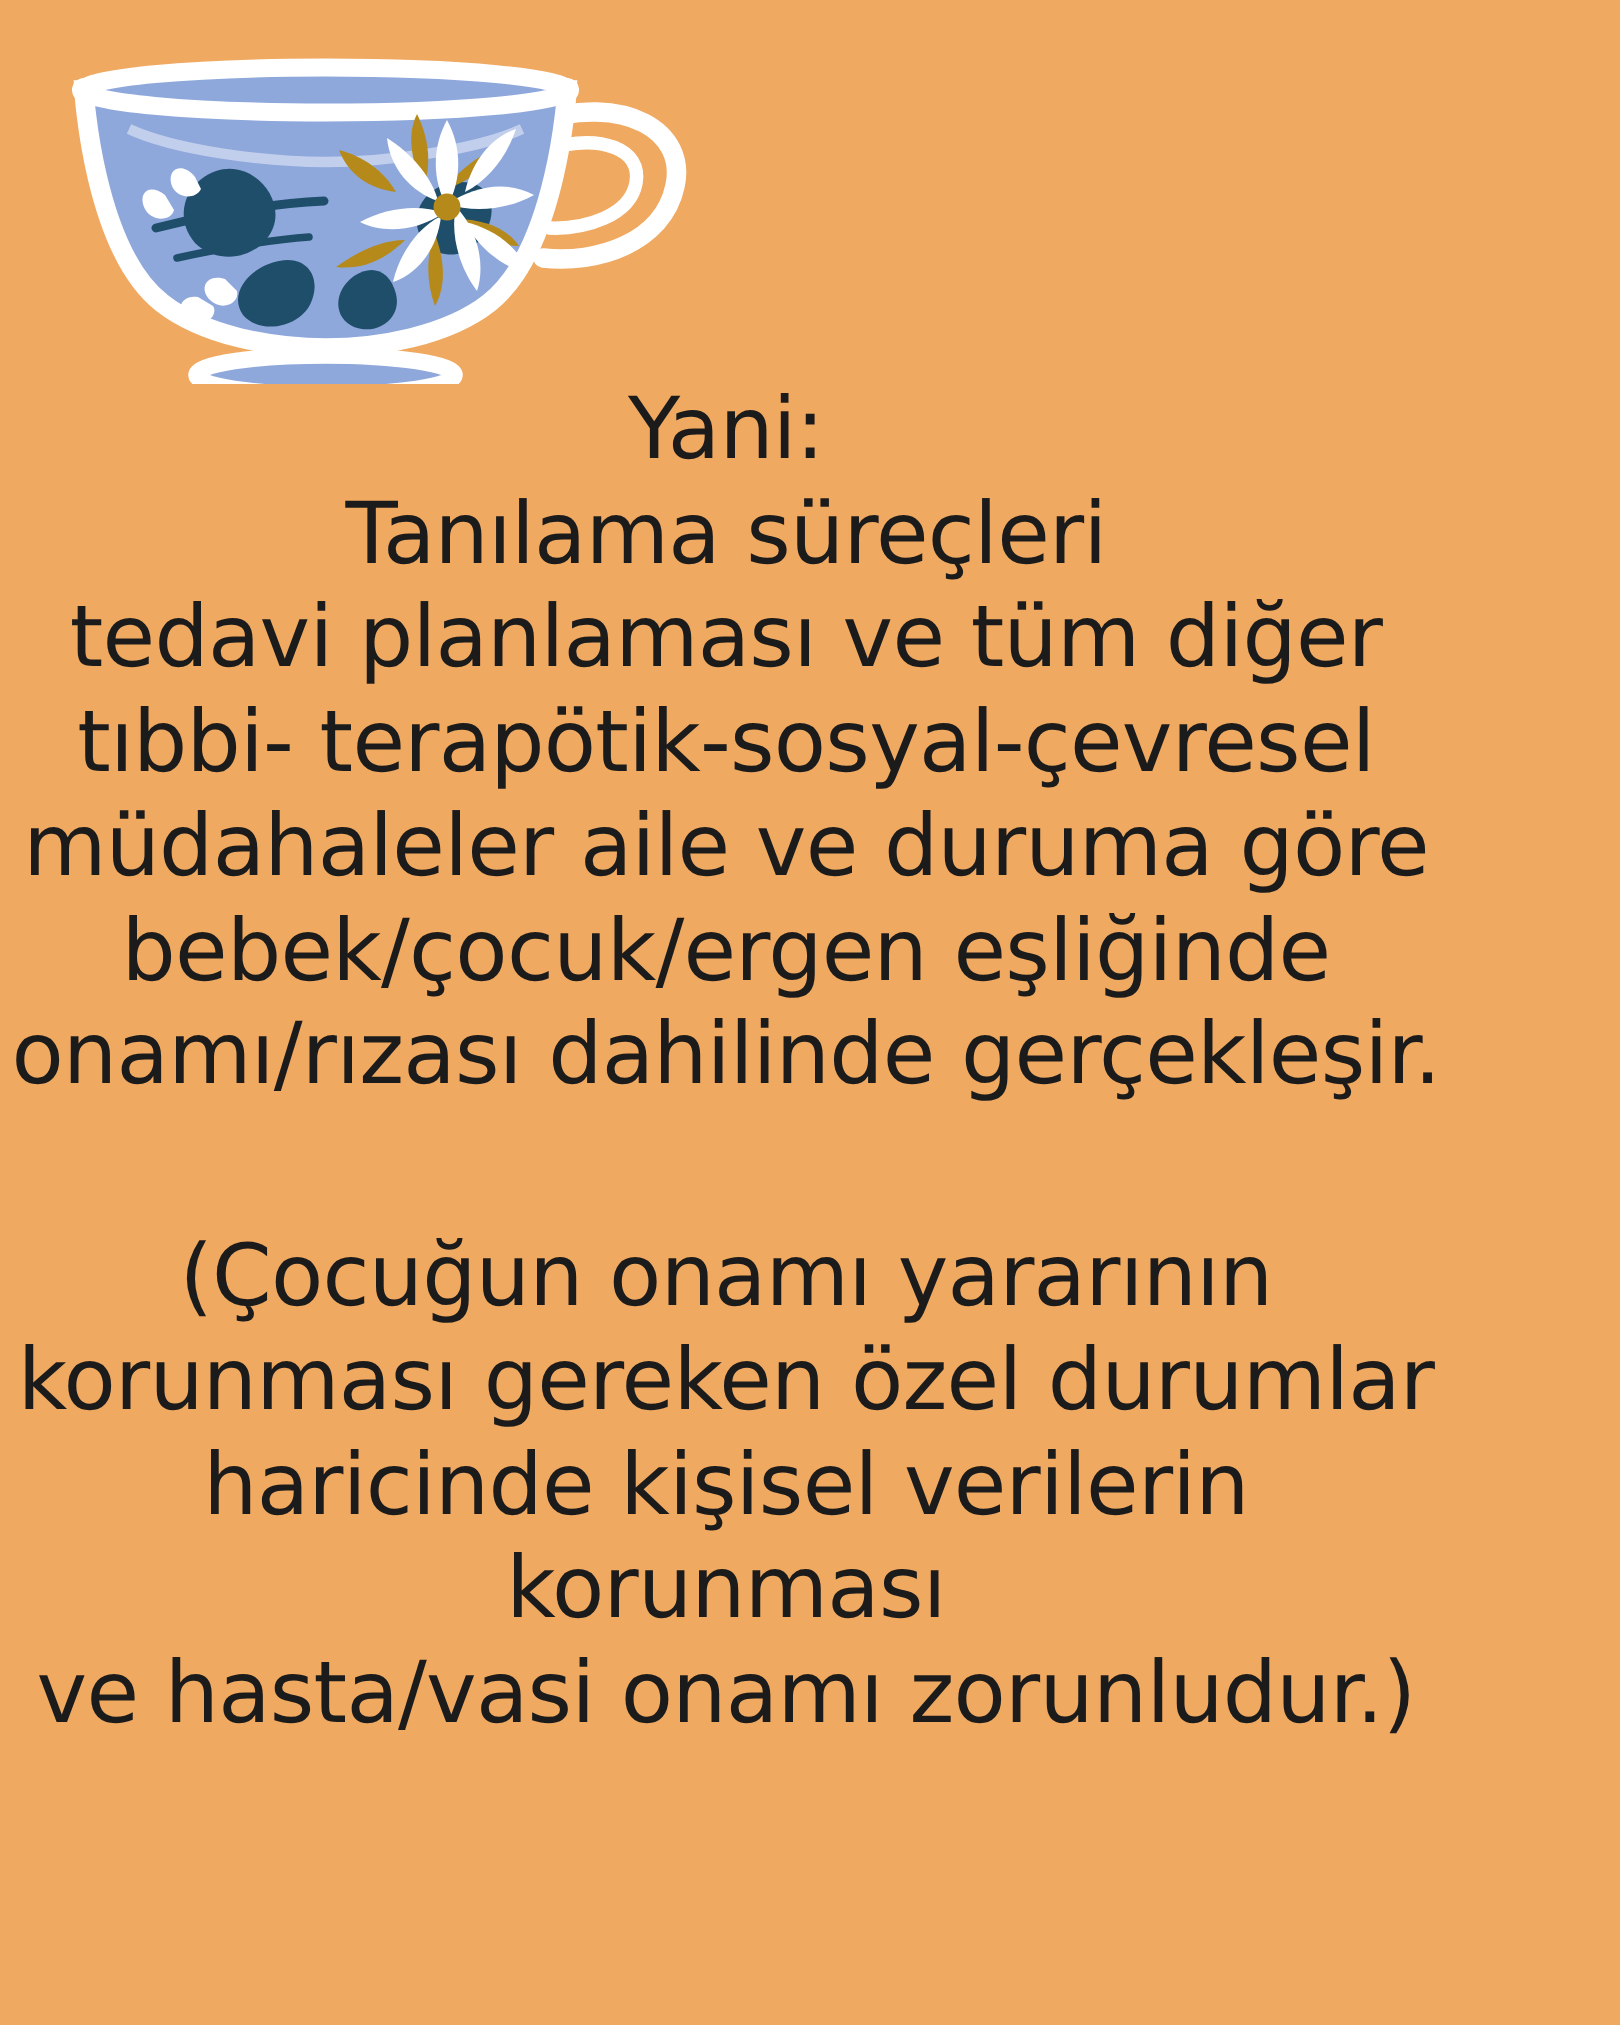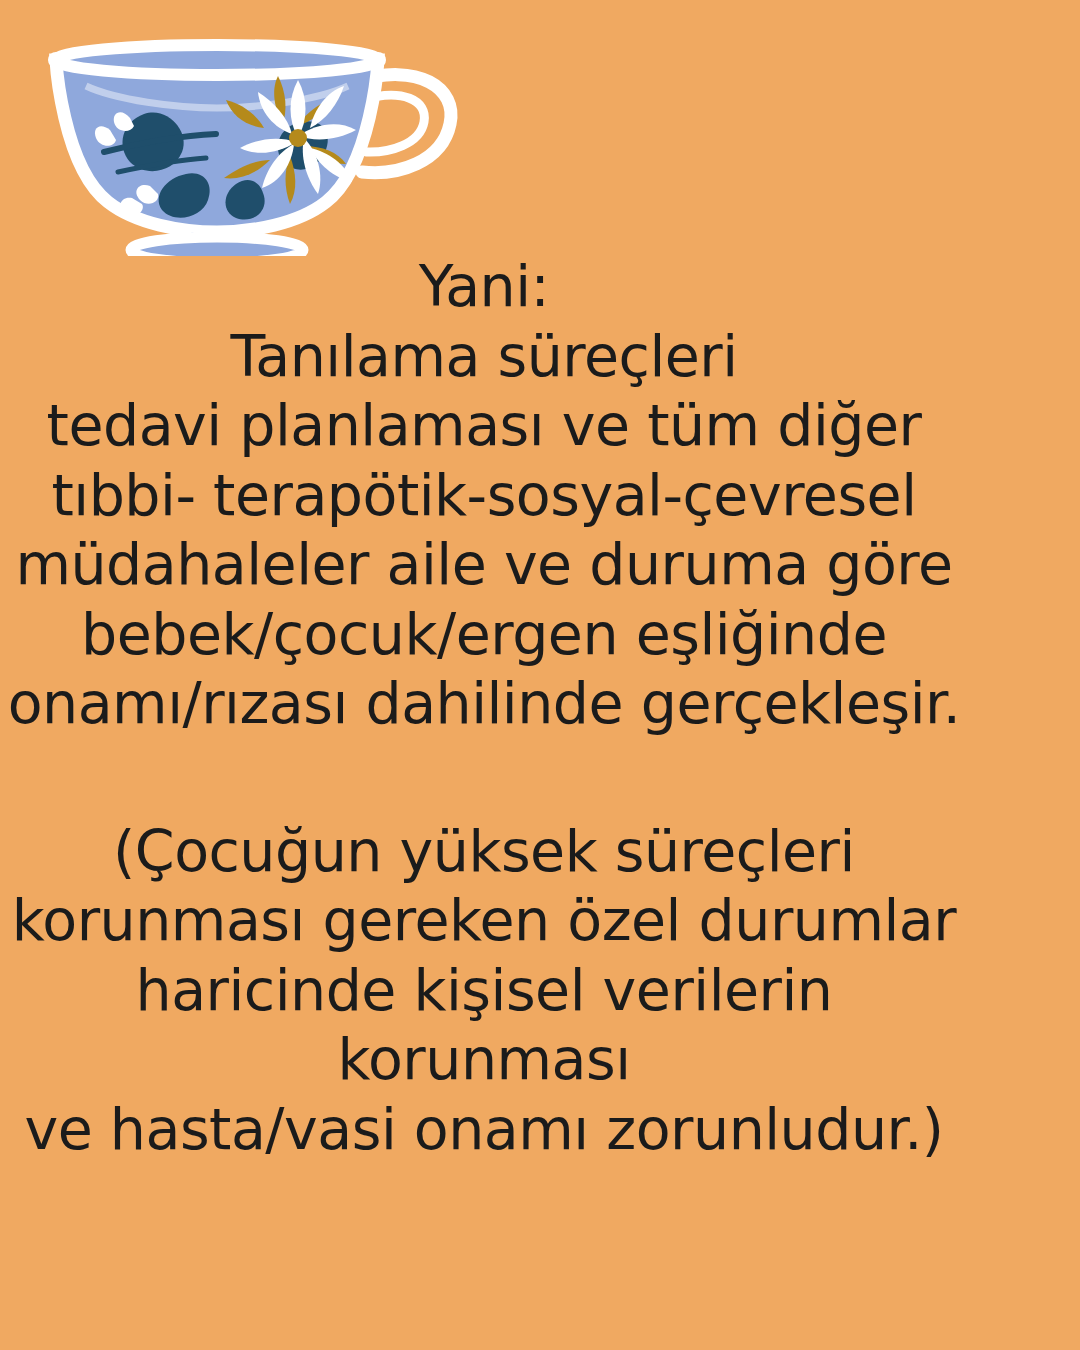--- a/index.html
+++ b/index.html
@@ -116,19 +116,19 @@
 
   <div id="text-block" style="color: rgb(27, 27, 27);">
     <p class="para" id="para-1">Yani:
 Tanılama süreçleri
 tedavi planlaması ve tüm diğer
 tıbbi- terapötik-sosyal-çevresel
 müdahaleler aile ve duruma göre
 bebek/çocuk/ergen eşliğinde
 onamı/rızası dahilinde gerçekleşir.</p>
     <div id="spacer"></div>
-    <p class="para" id="para-2">(Çocuğun yüksek süreçleri
+    <p class="para" id="para-2">(Çocuğun onamı yararının
 korunması gereken özel durumlar
 haricinde kişisel verilerin korunması
 ve hasta/vasi onamı zorunludur.)</p>
   </div>
 
 </div>
 
 </body></html>

